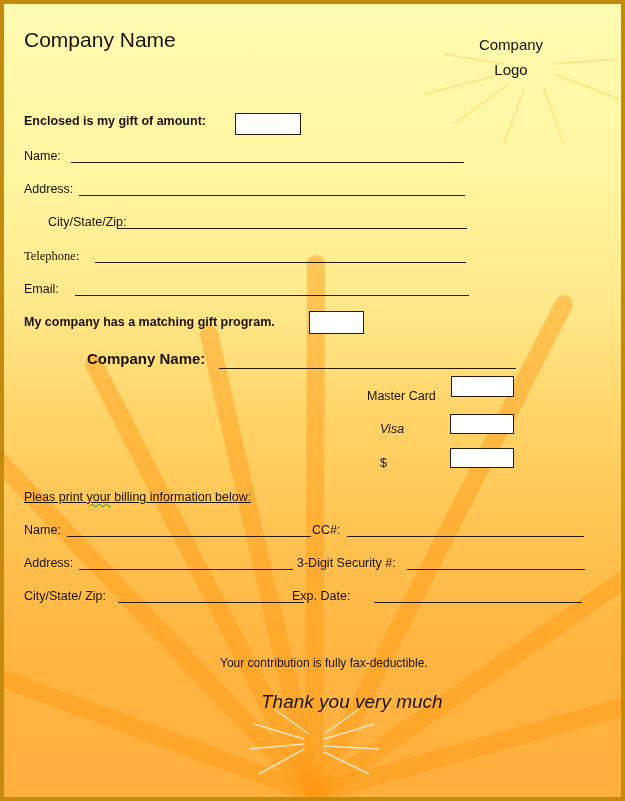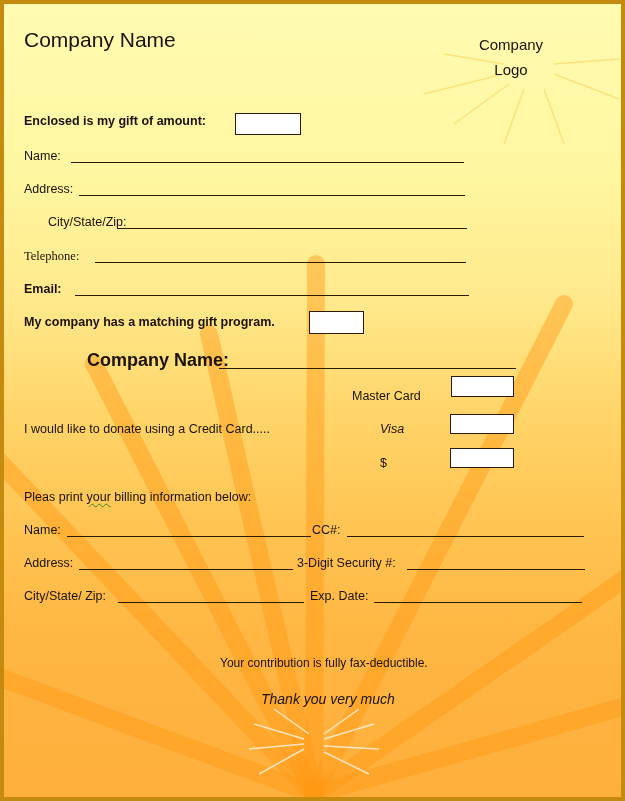--- a/index.html
+++ b/index.html
@@ -72,55 +72,54 @@
 
   <div class="abs t13" style="left:20px; top:178px;">Address:</div>
   <div class="line" style="left:75px; top:191px; width:386px;"></div>
 
   <div class="abs t13" style="left:20px; top:211px;margin-left:24px;">City/State/Zip:</div>
   <div class="line" style="left:114px; top:224px; width:349px;"></div>
 
   <div class="abs t13" style="left:20px; top:245px;font-family:Liberation Serif, serif;">Telephone:</div>
   <div class="line" style="left:91px; top:258px; width:371px;"></div>
 
-  <div class="abs t13" style="left:20px; top:278px;font-weight:bold;">Email:</div>
+  <div class="abs t13" style="left:20px; top:278px;">Email:</div>
   <div class="line" style="left:71px; top:291px; width:394px;"></div>
 
   <div class="abs t13 bold" style="left:20px; top:311px;">My company has a matching gift program.</div>
   <div class="box" style="left:305px; top:307px; width:55px; height:23px;"></div>
 
-  <div class="abs bold" style="left:83px; top:346px; font-size:18px;">Company Name:</div>
+  <div class="abs bold" style="left:83px; top:346px; font-size:15px;">Company Name:</div>
   <div class="line" style="left:215px; top:364px; width:297px;"></div>
 
-  <div class="abs t13" style="left:20px; top:418px;">I would like to donate using a Credit Card.....</div>
 
-  <div class="abs t13" style="left:348px; top:385px;">Master Card</div>
+  <div class="abs t13" style="left:363px; top:385px;">Master Card</div>
   <div class="box" style="left:447px; top:372px; width:63px; height:21px;"></div>
 
   <div class="abs t13" style="left:376px; top:418px;font-style:italic;">Visa</div>
   <div class="box" style="left:446px; top:410px; width:64px; height:20px;"></div>
 
   <div class="abs t13" style="left:376px; top:452px;">$</div>
   <div class="box" style="left:446px; top:444px; width:64px; height:20px;"></div>
 
-  <div class="abs t13" style="left:20px; top:486px;">
+  <div class="abs t13" style="left:20px; top:486px;text-decoration:underline;">
     <span>Pleas print </span><span class="spell">your</span><span> billing information below:</span>
   </div>
 
   <div class="abs t13" style="left:20px; top:519px;">Name:</div>
   <div class="line" style="left:63px; top:532px; width:244px;"></div>
   <div class="abs t13" style="left:308px; top:519px;">CC#:</div>
   <div class="line" style="left:343px; top:532px; width:237px;"></div>
 
   <div class="abs t13" style="left:20px; top:552px;">Address:</div>
   <div class="line" style="left:75px; top:565px; width:214px;"></div>
   <div class="abs t13" style="left:293px; top:552px;">3-Digit Security #:</div>
   <div class="line" style="left:403px; top:565px; width:178px;"></div>
 
   <div class="abs t13" style="left:20px; top:585px;">City/State/ Zip:</div>
   <div class="line" style="left:114px; top:598px; width:186px;"></div>
-  <div class="abs t13" style="left:306px; top:585px;">Exp. Date:</div>
+  <div class="abs t13" style="left:288px; top:585px;">Exp. Date:</div>
   <div class="line" style="left:370px; top:598px; width:208px;"></div>
 
   <div class="abs" style="left:216px; top:652px; font-size:12px;">Your contribution is fully fax-deductible.</div>
-  <div class="abs" style="left:257px; top:687px; font-size:14px; font-style:italic;">Thank you very much</div>
+  <div class="abs" style="left:257px; top:687px; font-size:19px; font-style:italic;">Thank you very much</div>
 
 </div>
 
 </body></html>

